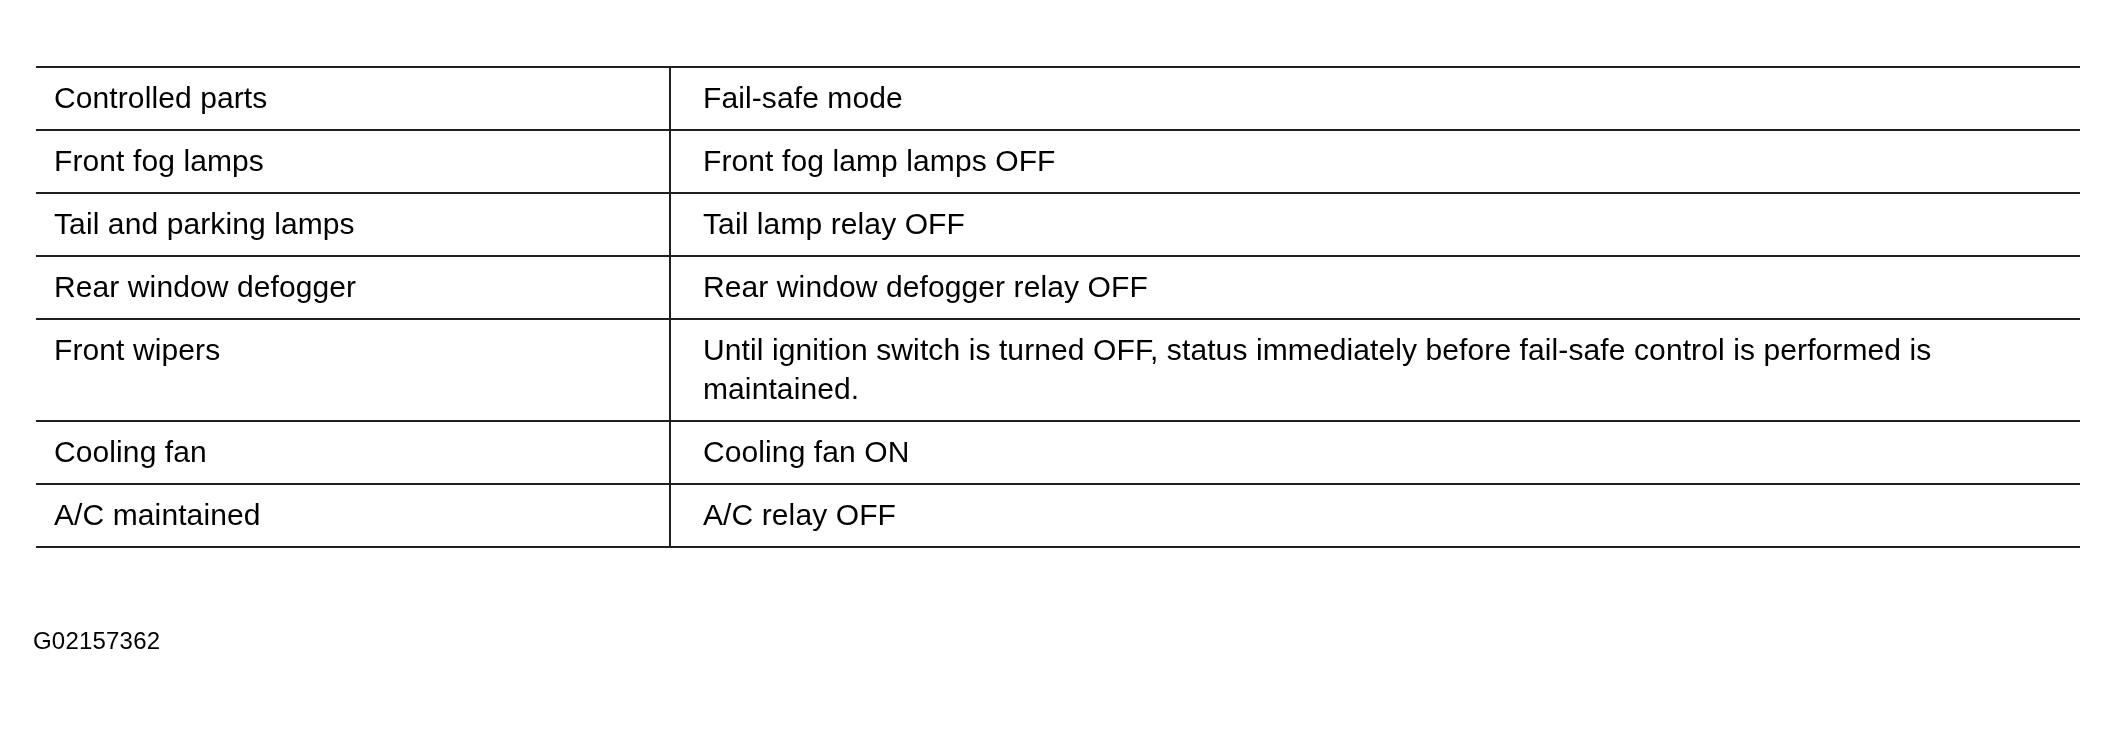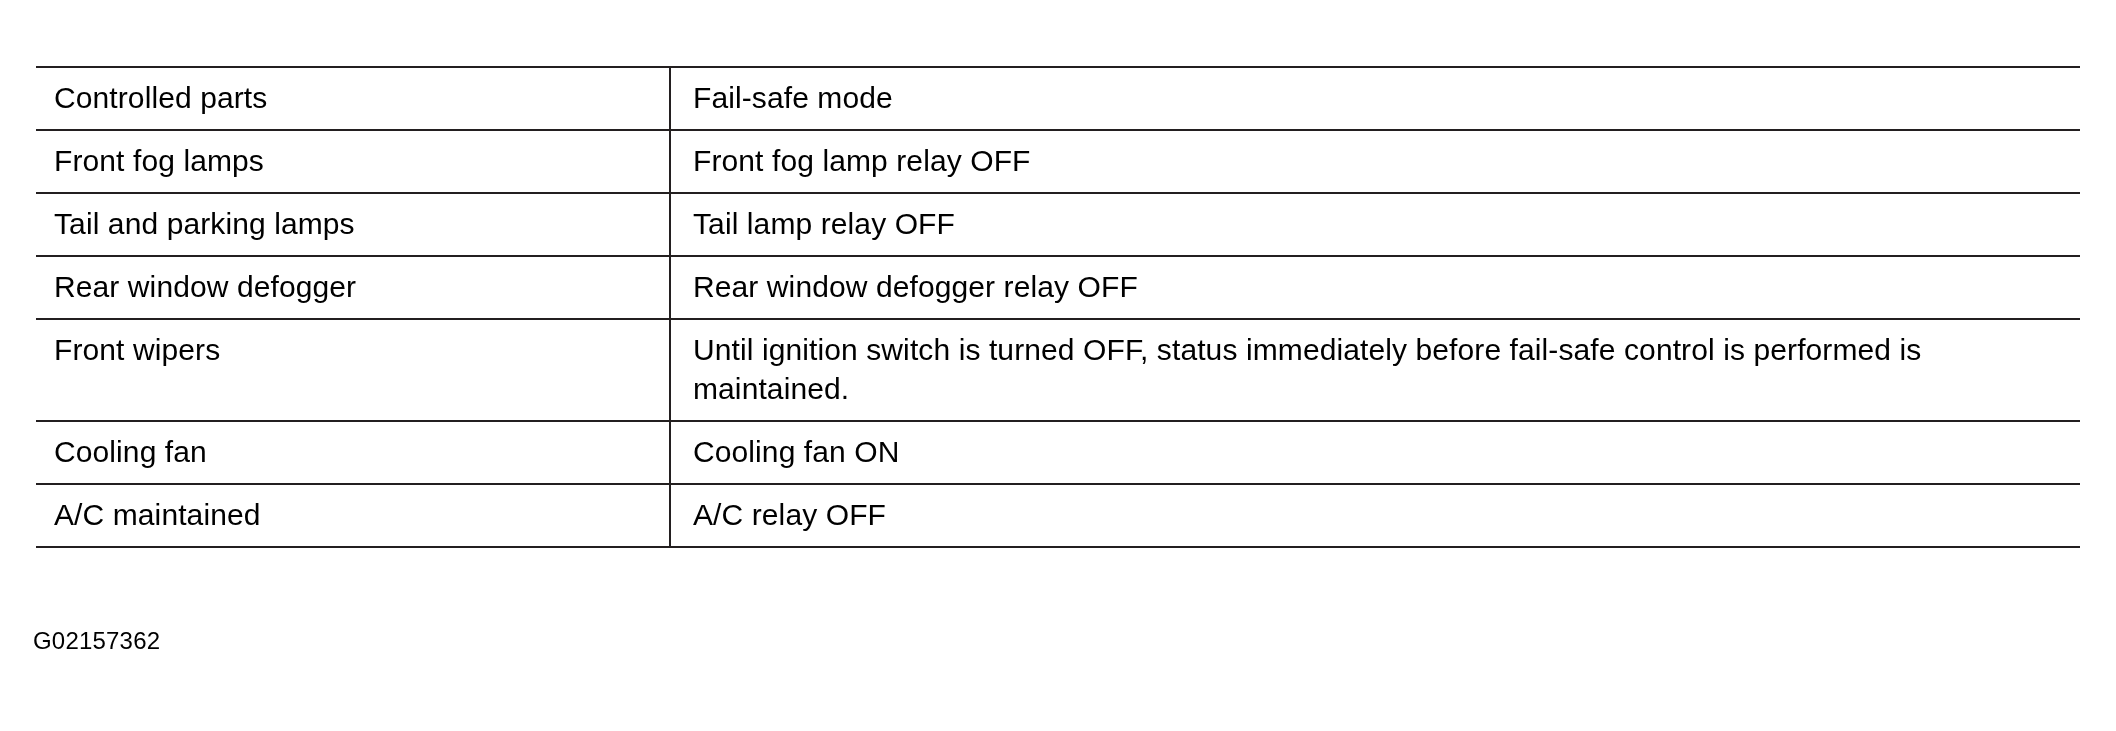--- a/index.html
+++ b/index.html
@@ -41,21 +41,21 @@
     font-size: 30px;
     line-height: 1.33;
     letter-spacing: 0.1px;
   }
   table.failsafe td.col-left {
     border-right: 2px solid #231f20;
     padding-left: 18px;
     padding-right: 12px;
   }
   table.failsafe td.col-right {
-    padding-left: 22px;
+    padding-left: 32px;
     padding-right: 12px;
   }
   
   table.failsafe tr + tr td {
     border-top: 0;
   }
   .figure-id {
     position: absolute;
     left: 33px;
     top: 627px;
@@ -74,21 +74,21 @@
         <col class="c1">
         <col class="c2">
       </colgroup>
       <tbody>
         <tr>
           <td class="col-left">Controlled parts</td>
           <td class="col-right">Fail-safe mode</td>
         </tr>
         <tr>
           <td class="col-left">Front fog lamps</td>
-          <td class="col-right">Front fog lamp relay OFF</td>
+          <td class="col-right">Front fog lamp lamps OFF</td>
         </tr>
         <tr>
           <td class="col-left">Tail and parking lamps</td>
           <td class="col-right">Tail lamp relay OFF</td>
         </tr>
         <tr>
           <td class="col-left">Rear window defogger</td>
           <td class="col-right">Rear window defogger relay OFF</td>
         </tr>
         <tr>

